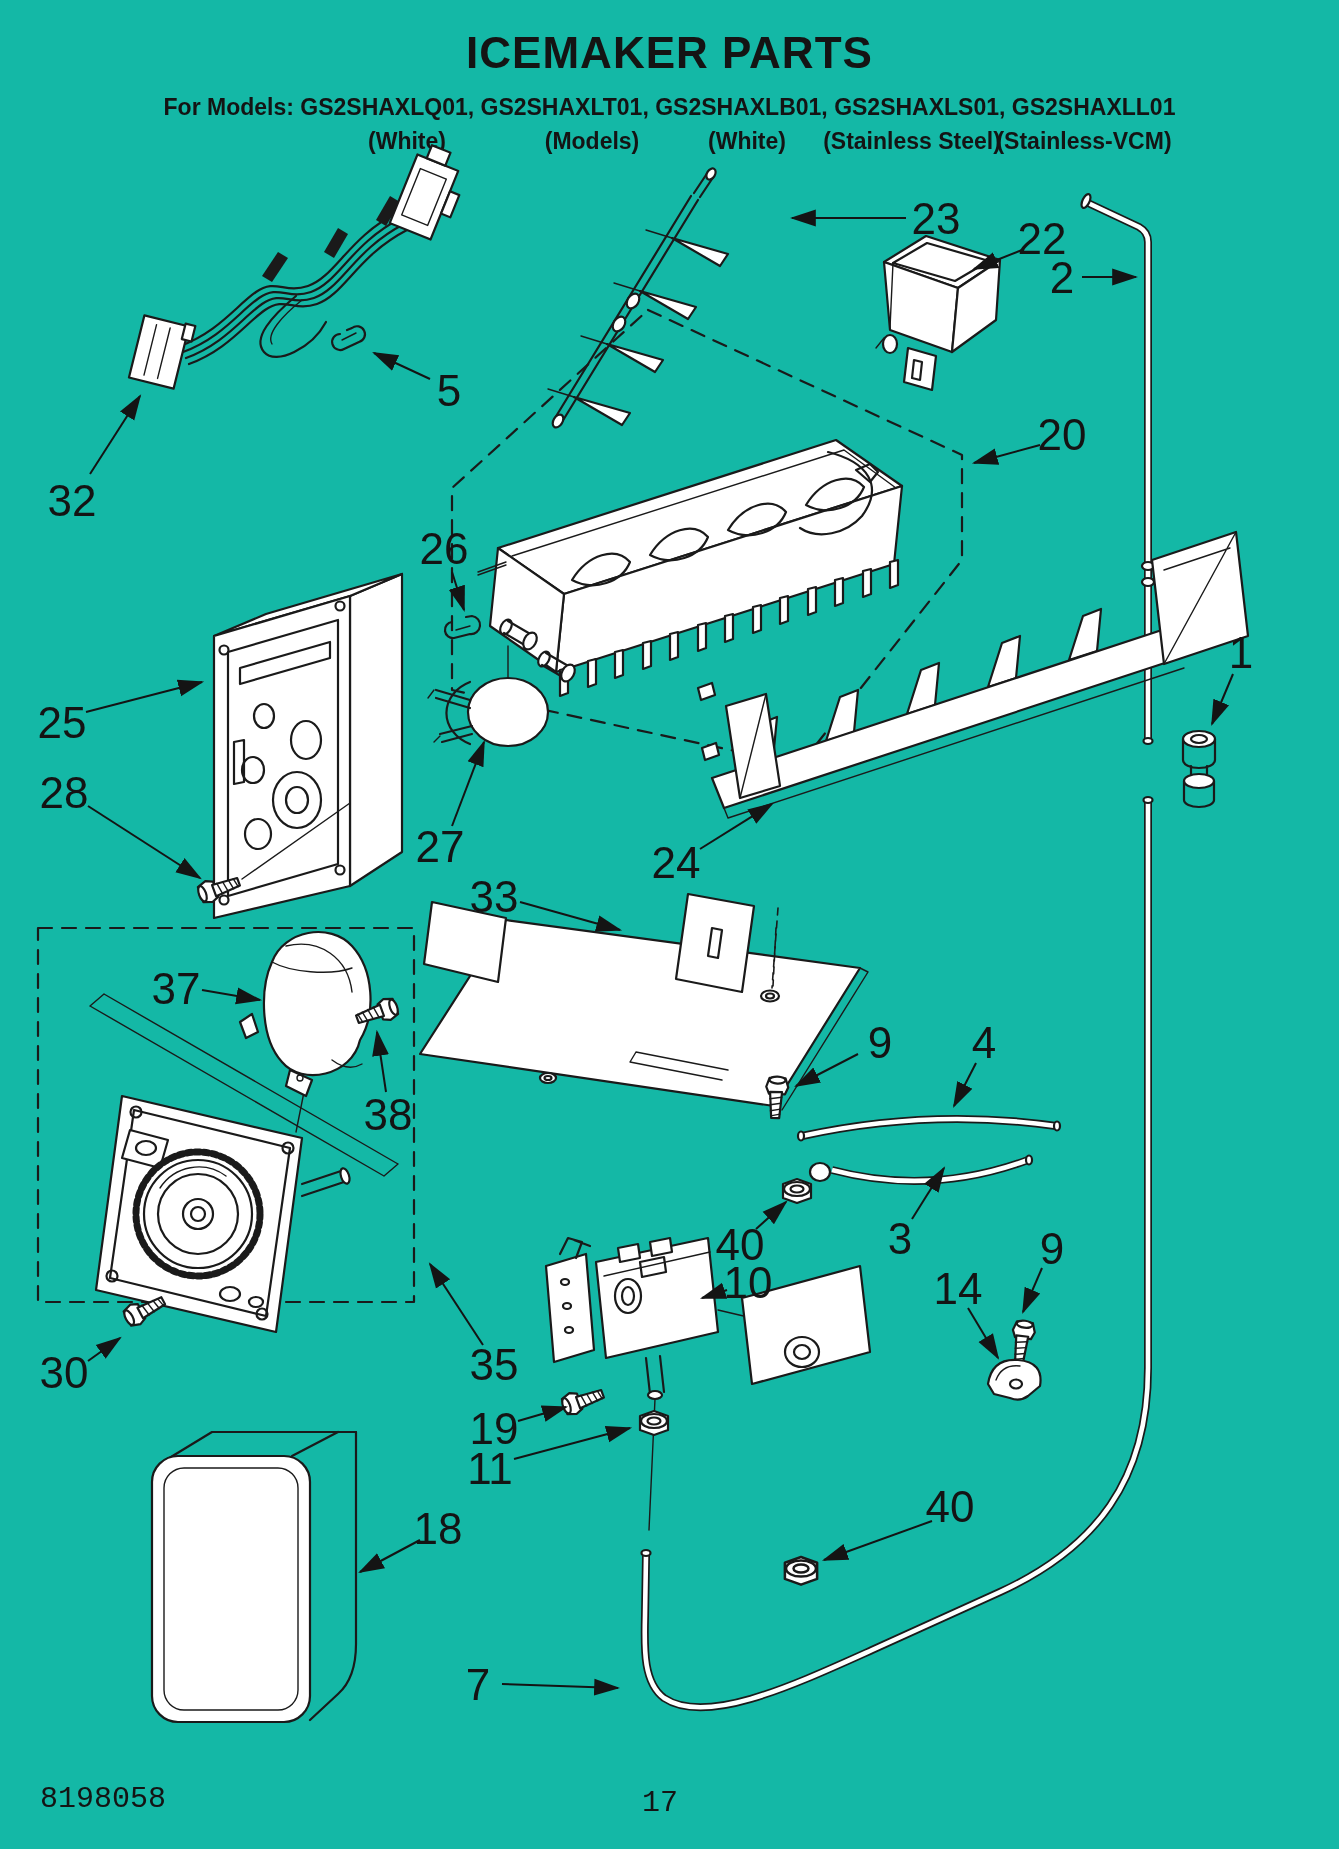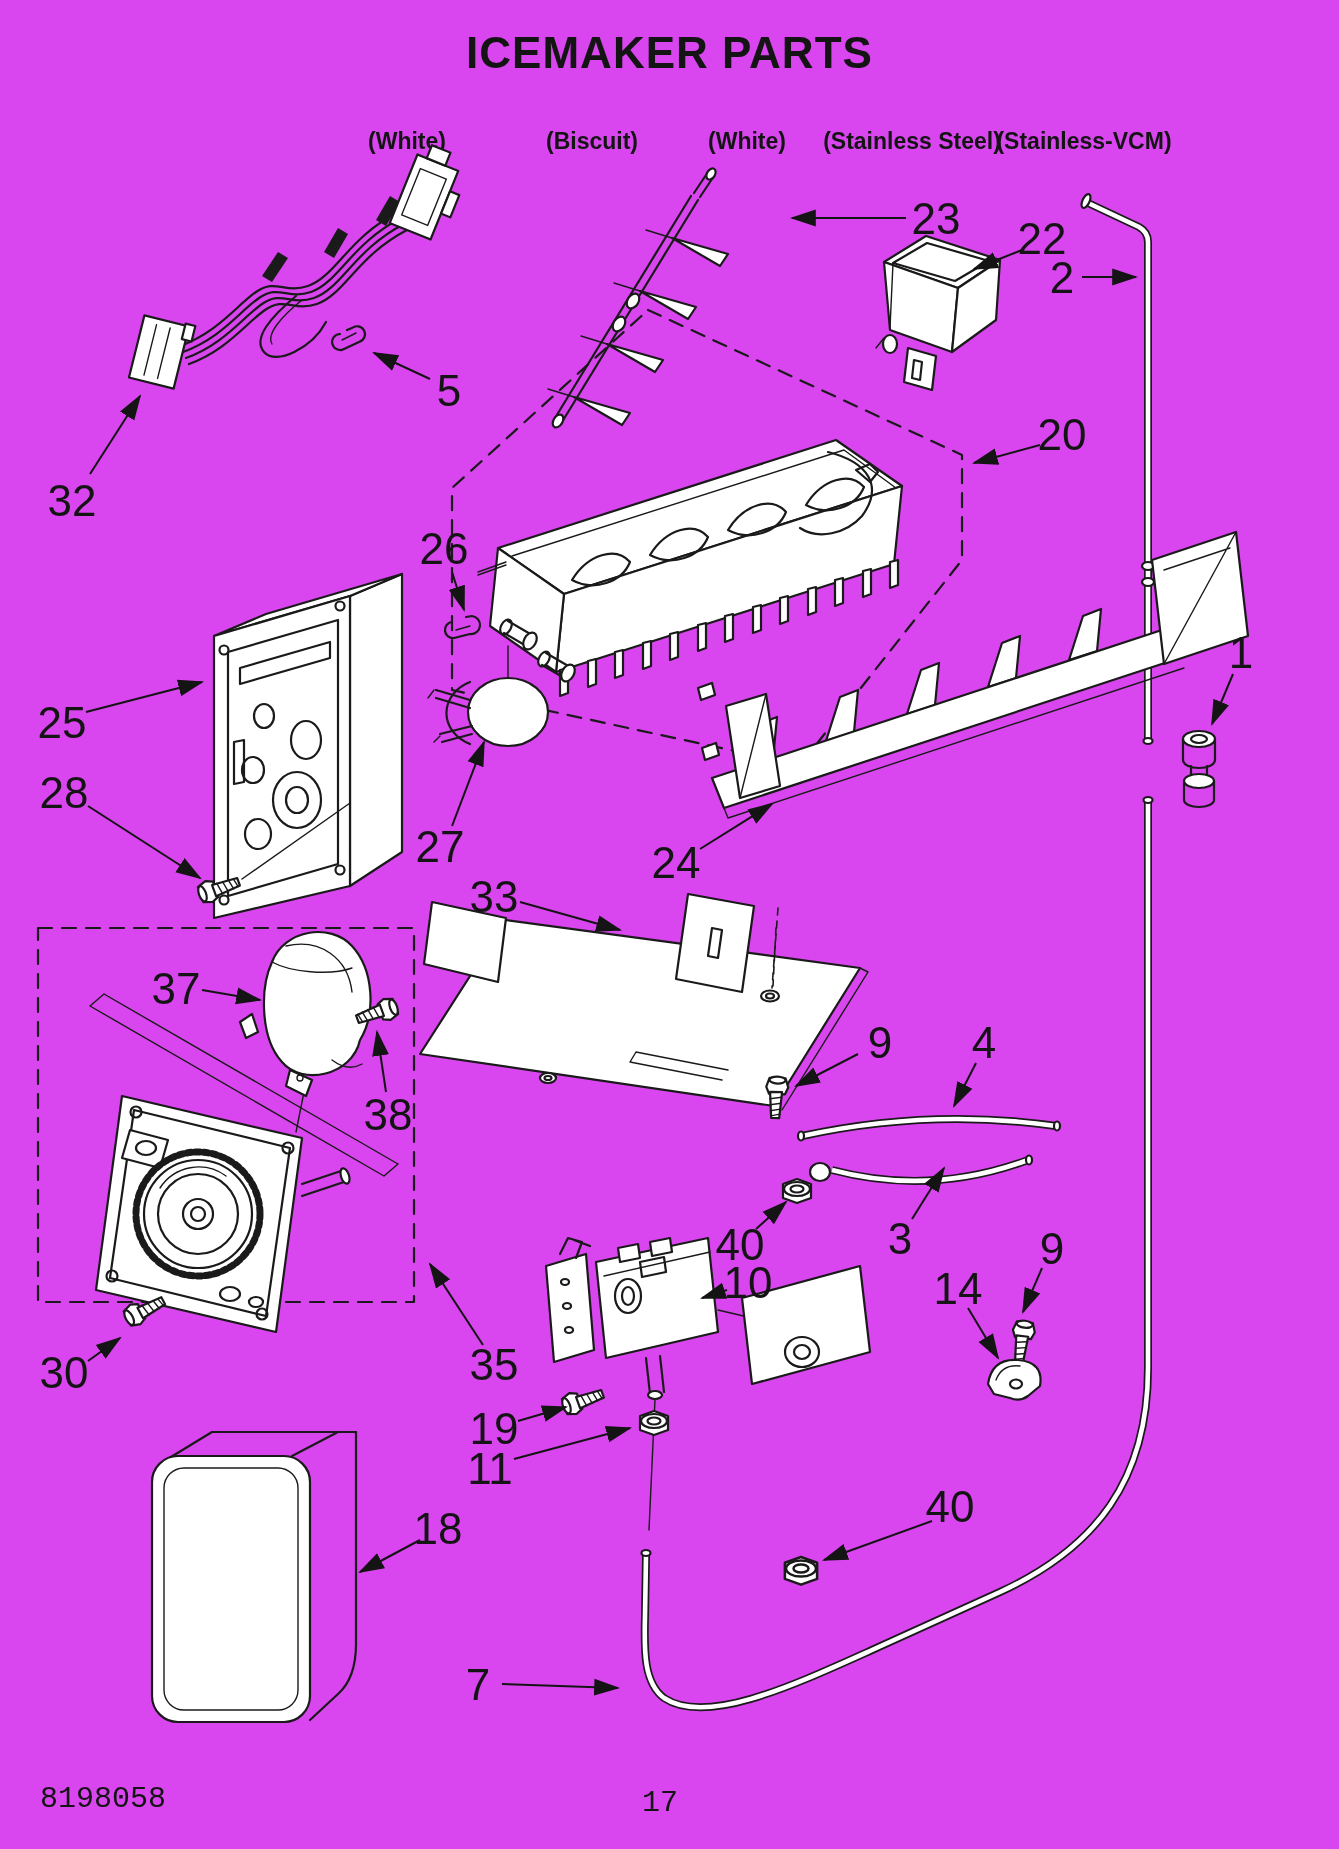--- a/index.html
+++ b/index.html
@@ -1,16 +1,16 @@
 <!DOCTYPE html>
 <html><head>
 <meta charset="utf-8">
 <style>
   html,body{margin:0;padding:0;background:#e8e8e8;}
-  .page{position:relative;width:1339px;height:1849px;background:#d946ef;overflow:hidden;
+  .page{position:relative;width:1339px;height:1849px;background:#14b8a6;overflow:hidden;
         font-family:"Liberation Sans",sans-serif;color:#141414;}
   .hdr-title{position:absolute;top:28px;left:0;width:100%;text-align:center;
              font-size:44px;font-weight:bold;letter-spacing:1px;}
   .hdr-models{position:absolute;top:94px;left:0;width:100%;text-align:center;
               font-size:23px;font-weight:bold;}
   .hdr-finishes{position:absolute;top:128px;left:12px;width:100%;height:30px;}
   .finish{position:absolute;transform:translateX(-50%);font-size:23px;font-weight:bold;white-space:nowrap;}
   .ftr-doc{position:absolute;left:40px;top:1782px;font-size:30px;font-family:Liberation Mono, monospace;}
   .ftr-page{position:absolute;left:660px;top:1786px;transform:translateX(-50%);font-size:30px;font-family:Liberation Mono, monospace;}
   svg{position:absolute;left:0;top:0;}
@@ -25,23 +25,24 @@
   .callout{font-family:"Liberation Sans",sans-serif;font-size:44px;fill:#141414;
            text-anchor:middle;dominant-baseline:central;}
   .leader{stroke:#141414;stroke-width:2;fill:none;}
 </style>
 </head>
 <body>
 
 <div class="page">
 
   <div class="hdr-title">ICEMAKER PARTS</div>
+  <div class="hdr-models">For Models: GS2SHAXLQ01, GS2SHAXLT01, GS2SHAXLB01, GS2SHAXLS01, GS2SHAXLL01</div>
   <div class="hdr-finishes">
       <span class="finish" style="left: 395px;">(White)</span>
-      <span class="finish" style="left: 580px;">(Biscuit)</span>
+      <span class="finish" style="left: 580px;">(Models)</span>
       <span class="finish" style="left: 735px;">(White)</span>
       <span class="finish" style="left: 900px;">(Stainless Steel)</span>
       <span class="finish" style="left: 1072px;">(Stainless-VCM)</span>
     </div>
 
   <svg id="diagram" width="1339" height="1849" viewBox="0 0 1339 1849" xmlns="http://www.w3.org/2000/svg">
     <defs>
       <marker id="arrowhead" viewBox="0 0 12 9" refX="11" refY="4.5" markerWidth="13" markerHeight="10" orient="auto">
         <path d="M0,0.6 L12,4.5 L0,8.4 z" fill="#141414"></path>
       </marker>

